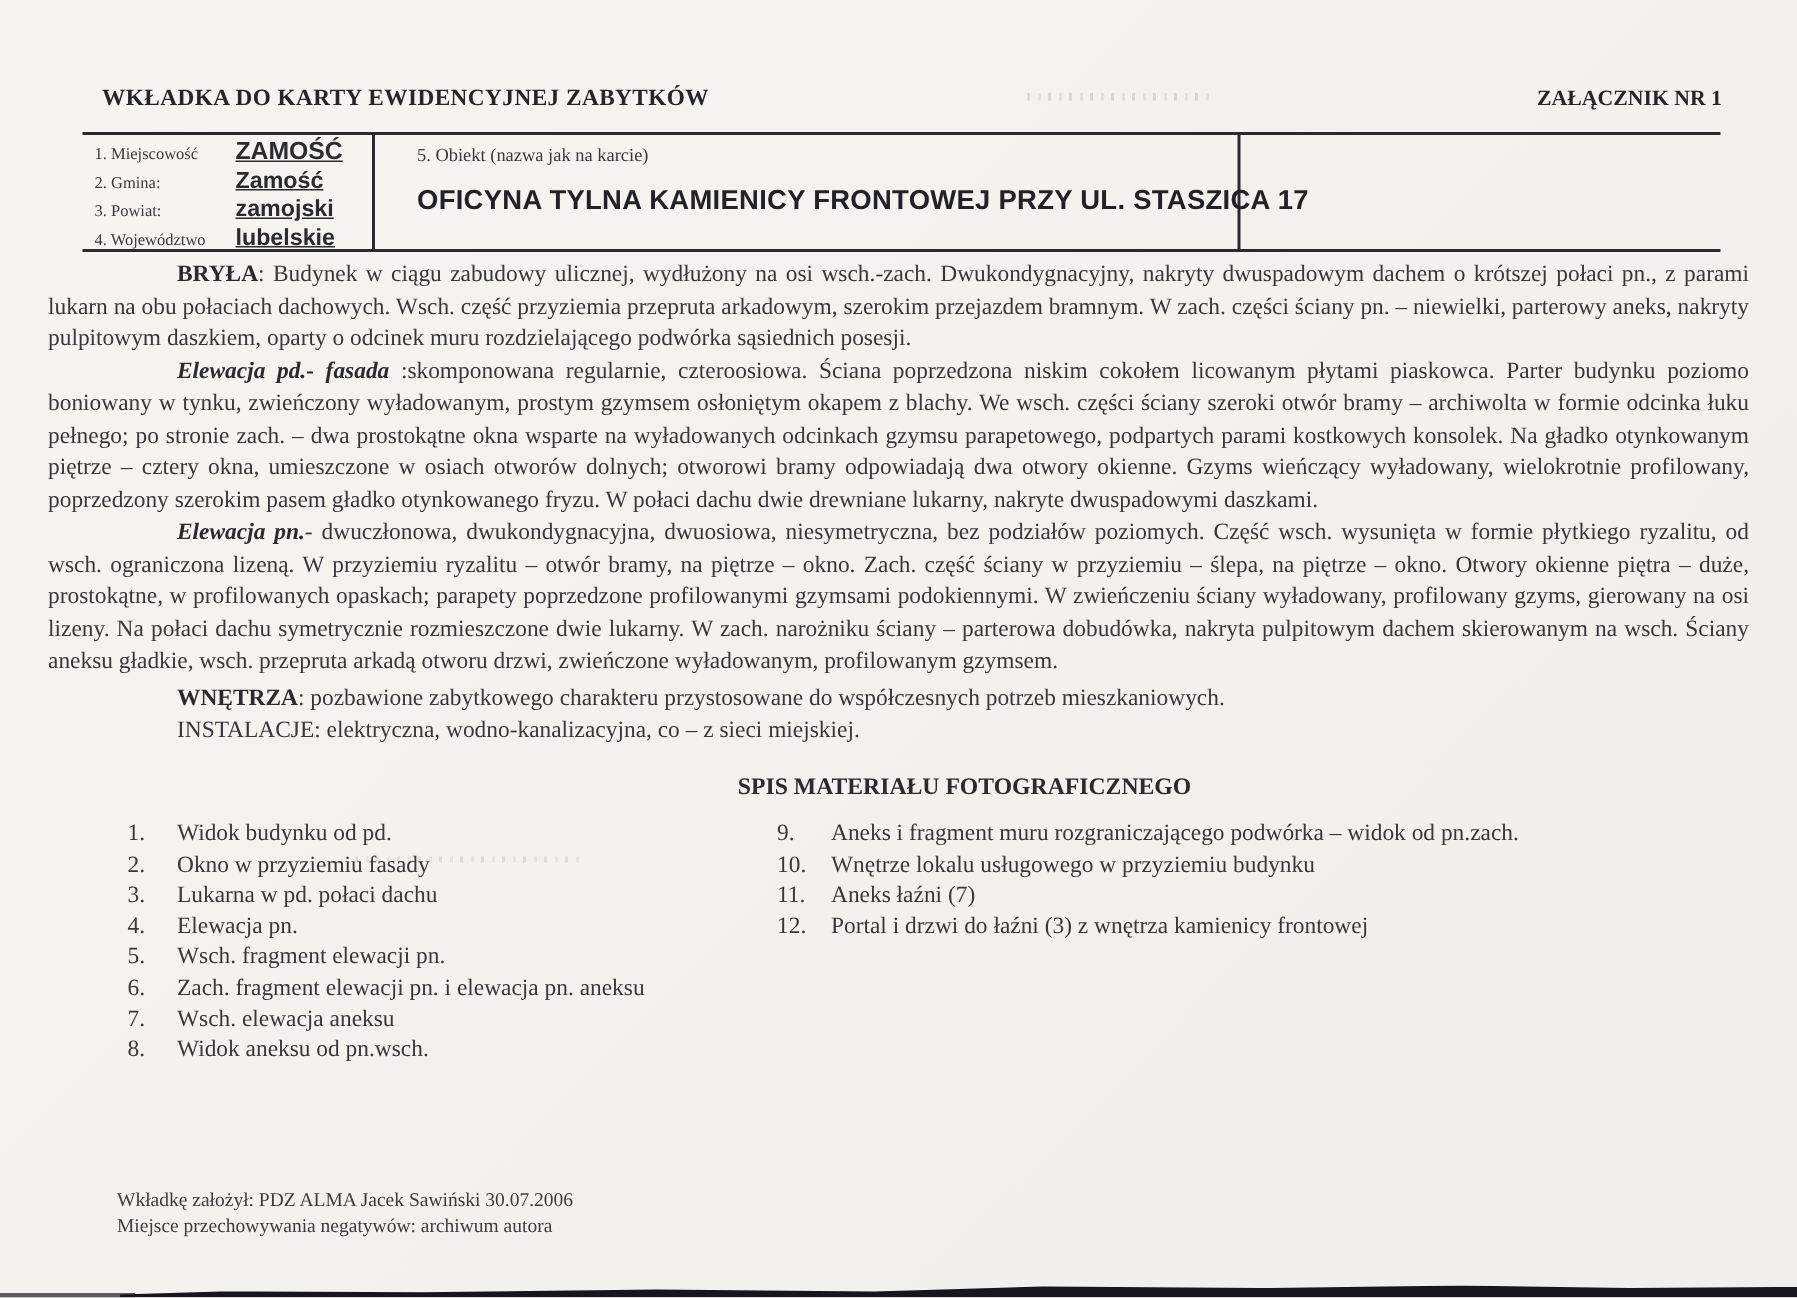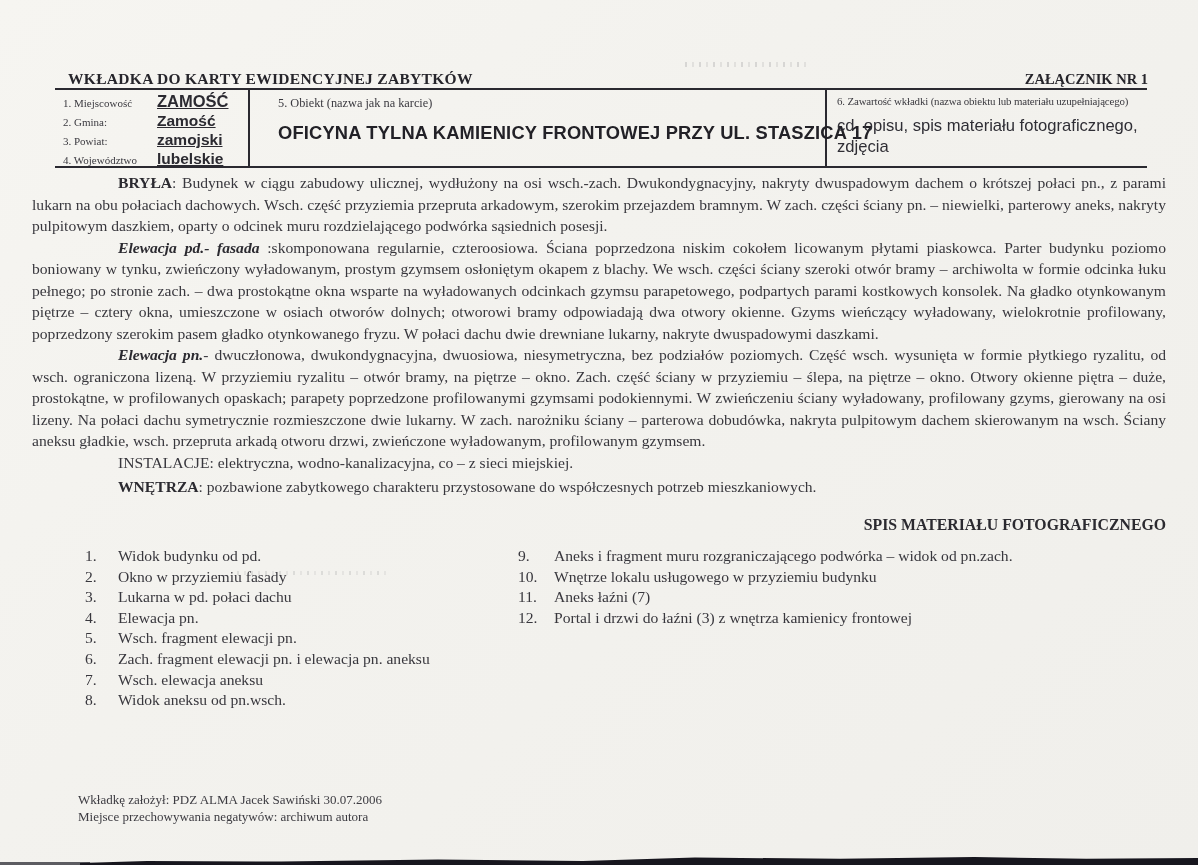--- a/index.html
+++ b/index.html
@@ -9,21 +9,21 @@
     font-family:"Liberation Serif", serif;
     position:relative;
     overflow:hidden;
   }
   .page{
     position:absolute;left:0;top:0;width:1198px;height:865px;
     background:linear-gradient(135deg,#f6f5f1 0%,#f3f2ee 40%,#f0efeb 100%);
     color:#35343a;
   }
   
-  .topbar{position:absolute;left:68px;right:50px;top:70px;display:flex;justify-content:space-between;align-items:baseline;}
+  .topbar{position:absolute;left:68px;right:50px;top:57px;display:flex;justify-content:space-between;align-items:baseline;}
   .doc-title{font-weight:bold;font-size:15.5px;letter-spacing:.3px;color:#26252b;}
   .annex{font-weight:bold;font-size:14.5px;color:#26252b;}
   .pencil-marks{position:absolute;opacity:.28;filter:blur(.5px);
     background:repeating-linear-gradient(90deg, rgba(60,60,70,.55) 0 2px, transparent 2px 7px, rgba(60,60,70,.35) 7px 9px, transparent 9px 14px);}
   .pm-top{left:685px;top:62px;width:125px;height:5px;}
   .pm-list{left:237px;top:571px;width:150px;height:4px;opacity:.22;}
   
   .htable{
     position:absolute;left:55px;top:88px;width:1092px;height:80px;
     border-top:2.5px solid #2a2930;border-bottom:2px solid #2a2930;
@@ -45,21 +45,21 @@
   .contents-value{margin-top:8px;font-family:"Liberation Sans", sans-serif;
     font-size:16.6px;line-height:21px;color:#2f2e35;}
   
   .body-text{position:absolute;left:32px;top:172px;width:1134px;
     font-size:15.6px;line-height:21.5px;text-align:justify;color:#38373d;}
   .para{margin:0;text-indent:86px;}
   .section-head{margin:0;text-indent:86px;font-weight:bold;color:#2b2a30;}
   .lead-b{font-weight:bold;font-style:normal;color:#2b2a30;font-family:Liberation Serif, serif;}
   .lead-bi{font-weight:bold;font-style:italic;color:#2b2a30;}
   .gap-top{margin-top:3px;}
-  .spis-heading{margin:0;margin-top:16px;text-indent:88px;font-weight:bold;font-size:15.8px;color:#2b2a30;text-align:right;}
+  .spis-heading{margin:0;margin-top:16px;text-indent:88px;font-weight:bold;font-size:15.8px;color:#2b2a30;text-align:center;}
   
   .photo-columns{display:flex;margin-top:11px;text-align:left;}
   .photo-col{line-height:20.6px;}
   .photo-col-left{margin-left:53px;width:433px;flex:none;}
   .photo-col-right{flex:1;}
   .li{display:flex;}
   .li .num{width:33px;flex:none;}
   .photo-col-right .li .num{width:36px;}
   
   .footer{position:absolute;left:78px;top:791px;font-size:13px;line-height:17px;color:#3c3b41;}
@@ -95,35 +95,28 @@
       </div>
       <div class="loc-row">
         <span class="loc-label">4. Województwo</span>
         <span class="loc-value">lubelskie</span>
       </div>
     </div>
     <div class="cell cell-obj">
       <div class="cell-label">5.  Obiekt (nazwa jak na karcie)</div>
       <div class="obj-value">OFICYNA TYLNA  KAMIENICY FRONTOWEJ  PRZY UL. STASZICA 17</div>
     </div>
-    <div class="cell cell-contents">
-      <div class="cell-label">6.  Zawartość wkładki (nazwa obiektu lub materiału uzupełniającego)</div>
-      <div class="contents-value">
-        <div>cd. opisu, spis materiału  fotograficznego,</div>
-        <div>zdjęcia</div>
-      </div>
-    </div>
   </div>
 
   <div class="body-text">
     <p class="para"><span class="lead-b">BRYŁA</span><span>: Budynek w ciągu zabudowy ulicznej, wydłużony na osi wsch.-zach. Dwukondygnacyjny, nakryty dwuspadowym dachem o krótszej połaci pn., z parami lukarn na obu połaciach dachowych. Wsch. część przyziemia przepruta arkadowym, szerokim przejazdem bramnym. W zach. części ściany pn. – niewielki, parterowy aneks, nakryty pulpitowym daszkiem, oparty o odcinek muru rozdzielającego podwórka sąsiednich posesji.</span></p>
     <p class="para"><span class="lead-bi">Elewacja pd.- fasada</span><span> :skomponowana regularnie, czteroosiowa. Ściana poprzedzona niskim cokołem licowanym płytami piaskowca. Parter budynku poziomo boniowany w tynku, zwieńczony wyładowanym, prostym gzymsem osłoniętym okapem z blachy. We wsch. części ściany szeroki otwór bramy – archiwolta w formie odcinka łuku pełnego; po stronie zach. – dwa prostokątne okna wsparte na wyładowanych odcinkach gzymsu parapetowego, podpartych parami kostkowych konsolek. Na gładko otynkowanym piętrze – cztery okna, umieszczone w osiach otworów dolnych; otworowi bramy odpowiadają dwa otwory okienne. Gzyms wieńczący wyładowany, wielokrotnie profilowany, poprzedzony szerokim pasem gładko otynkowanego fryzu. W połaci dachu dwie drewniane lukarny, nakryte dwuspadowymi daszkami.</span></p>
     <p class="para"><span class="lead-bi">Elewacja pn.</span><span>- dwuczłonowa, dwukondygnacyjna, dwuosiowa, niesymetryczna, bez podziałów poziomych. Część wsch. wysunięta w formie płytkiego ryzalitu, od wsch. ograniczona lizeną. W przyziemiu ryzalitu – otwór bramy, na piętrze – okno. Zach. część ściany w przyziemiu – ślepa, na piętrze – okno. Otwory okienne piętra – duże, prostokątne, w profilowanych opaskach; parapety poprzedzone profilowanymi gzymsami podokiennymi. W zwieńczeniu ściany wyładowany, profilowany gzyms, gierowany na osi lizeny. Na połaci dachu symetrycznie rozmieszczone dwie lukarny. W zach. narożniku ściany – parterowa dobudówka, nakryta pulpitowym dachem skierowanym na wsch. Ściany aneksu gładkie, wsch. przepruta arkadą otworu drzwi, zwieńczone wyładowanym, profilowanym gzymsem.</span></p>
+    <p class="para gap-top"><span class="lead-b">WNĘTRZA</span><span>:  pozbawione zabytkowego charakteru przystosowane do współczesnych potrzeb mieszkaniowych.</span></p>
     <p class="para">INSTALACJE: elektryczna, wodno-kanalizacyjna, co – z sieci miejskiej.</p>
-    <p class="para gap-top"><span class="lead-b">WNĘTRZA</span><span>:  pozbawione zabytkowego charakteru przystosowane do współczesnych potrzeb mieszkaniowych.</span></p>
 
     <p class="spis-heading">SPIS MATERIAŁU FOTOGRAFICZNEGO</p>
 
     <div class="photo-columns">
       <div class="photo-col photo-col-left">
         <div class="li">
             <span class="num">1.</span>
             <span>Widok budynku od pd.</span>
           </div>
         <div class="li">

